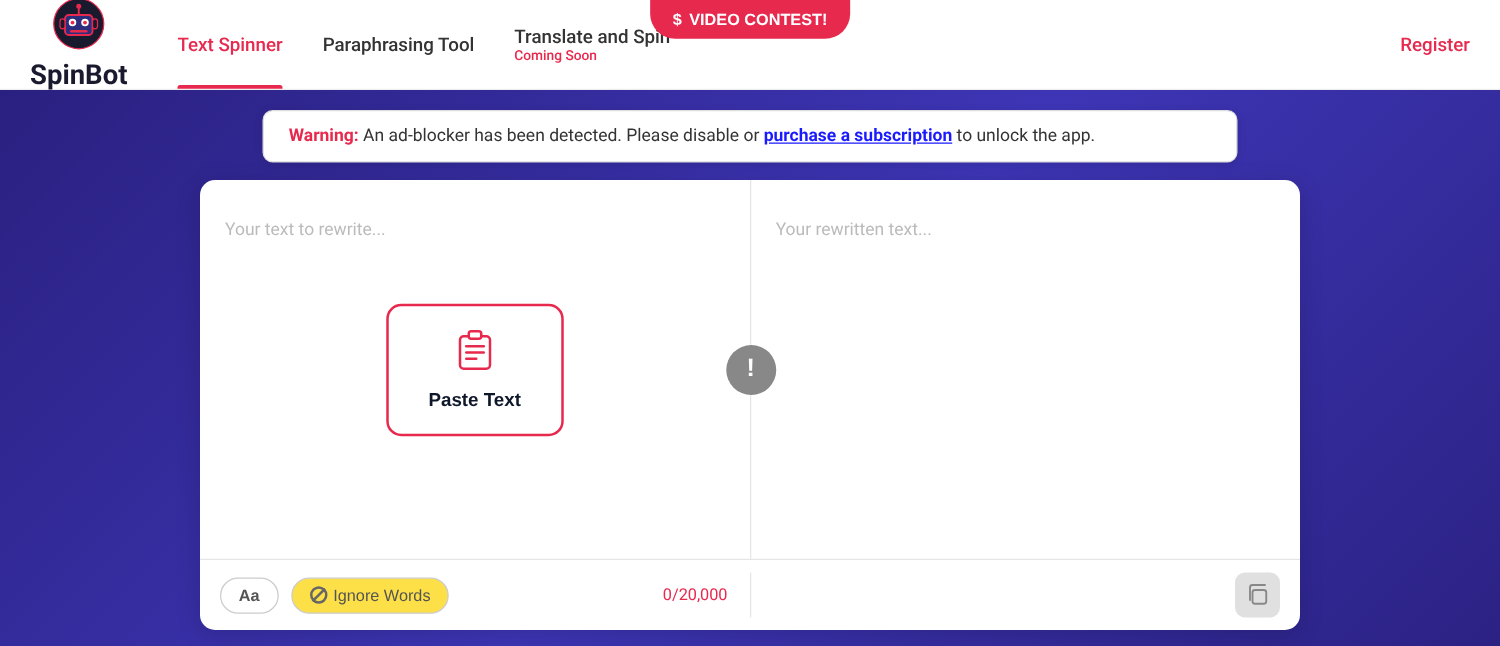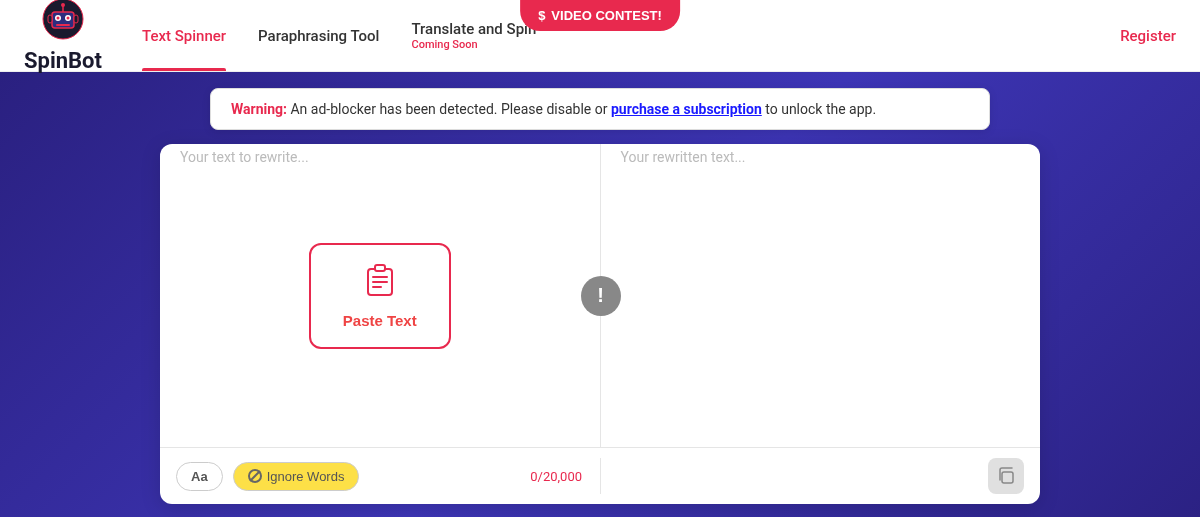--- a/index.html
+++ b/index.html
@@ -184,21 +184,21 @@
     .editor-right {
       flex: 1;
       padding: 20px;
       position: relative;
       display: flex;
       align-items: flex-start;
       justify-content: flex-start;
     }
     .placeholder-text {
       position: absolute;
-      top: 5px;
+      top: 32px;
       left: 20px;
       color: #bbb;
       font-size: 14px;
     }
     .paste-btn {
       border: 2px solid #e8294e;
       border-radius: 12px;
       background: #fff;
       padding: 18px 32px;
       display: flex;
@@ -208,21 +208,21 @@
       cursor: pointer;
       color: #e8294e;
     }
     .paste-btn .paste-icon {
       font-size: 28px;
       color: #e8294e;
     }
     .paste-btn .paste-label {
       font-size: 15px;
       font-weight: 700;
-      color: #ef4444;
+      color: #0f172a;
     }
     .exclamation-btn {
       position: absolute;
       left: -20px;
       top: 50%;
       transform: translateY(-50%);
       width: 40px;
       height: 40px;
       border-radius: 50%;
       background: #888;

